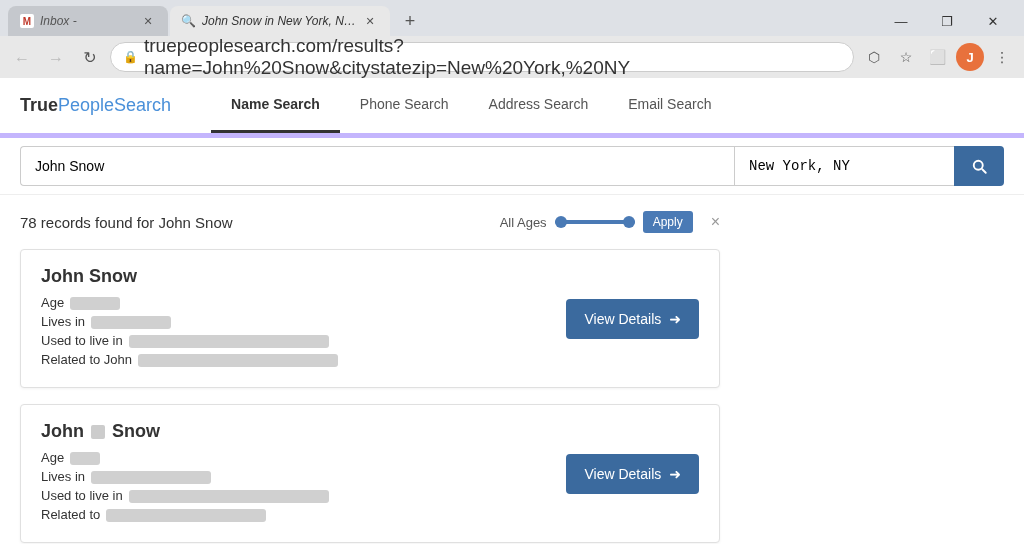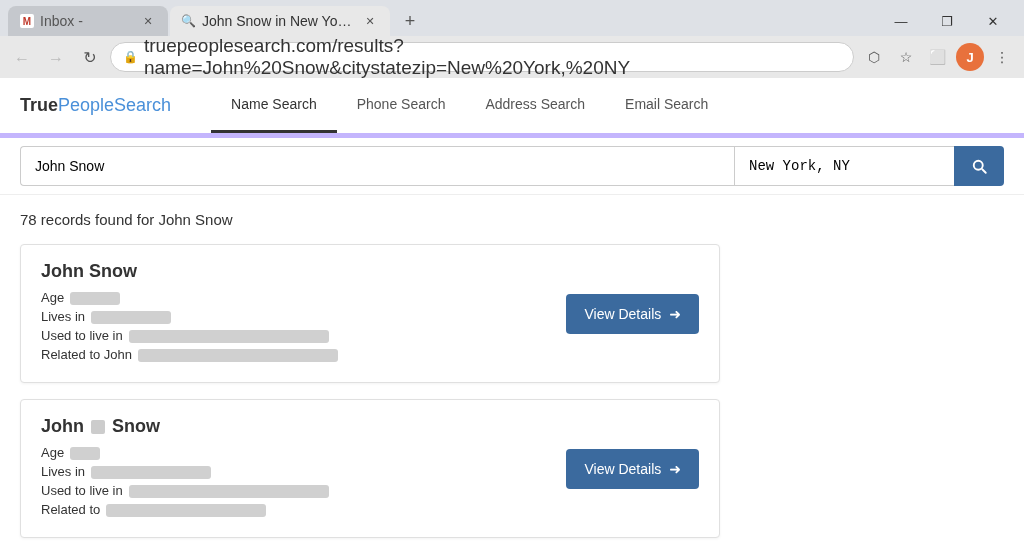--- a/index.html
+++ b/index.html
@@ -1,21 +1,21 @@
 <!DOCTYPE html>
 <html><head>
   <meta charset="utf-8">
   <style>
     * { margin: 0; padding: 0; box-sizing: border-box; }
     body { font-family: Arial, sans-serif; font-size: 14px; background: #f1f1f1; width: 1024px; height: 544px; overflow: hidden; }
     .tab-bar { display: flex; align-items: center; padding: 6px 0 0 8px; background: #dee1e6; height: 36px; gap: 2px; }
     .tab { display: flex; align-items: center; padding: 0 12px; height: 30px; background: #e8e8e8; border-radius: 8px 8px 0 0; font-size: 12px; color: #333; gap: 6px; min-width: 160px; max-width: 220px; }
     .tab.inactive { background: #c5c8cd; color: #555; }
     .tab-icon { width: 14px; height: 14px; display: inline-flex; align-items: center; justify-content: center; }
-    .tab-title { flex: 1; overflow: hidden; text-overflow: ellipsis; white-space: nowrap; font-size: 14px; }
+    .tab-title { flex: 1; overflow: hidden; text-overflow: ellipsis; white-space: nowrap; font-size: 12px; font-style: italic; }
     .tab-close { width: 16px; height: 16px; display: flex; align-items: center; justify-content: center; border-radius: 50%; cursor: pointer; font-size: 11px; color: #555; }
     .new-tab-btn { width: 28px; height: 28px; display: flex; align-items: center; justify-content: center; border-radius: 50%; cursor: pointer; font-size: 18px; color: #555; margin-left: 4px; }
     .window-controls { margin-left: auto; display: flex; align-items: center; gap: 0; padding-right: 8px; }
     .win-btn { width: 46px; height: 30px; display: flex; align-items: center; justify-content: center; cursor: pointer; font-size: 13px; color: #333; }
 
     .address-bar-row { display: flex; align-items: center; padding: 4px 8px; background: #e8e8e8; height: 42px; gap: 6px; }
     .nav-btn { width: 28px; height: 28px; display: flex; align-items: center; justify-content: center; border-radius: 50%; cursor: pointer; color: #555; font-size: 16px; }
     .nav-btn.disabled { color: #bbb; cursor: default; }
     .address-bar { flex: 1; display: flex; align-items: center; background: white; border-radius: 20px; padding: 4px 12px; height: 30px; gap: 6px; border: 1px solid #ccc; }
     .address-bar-icon { color: #888; font-size: 12px; }
@@ -27,21 +27,21 @@
     
     .site-content { background: white; height: calc(544px - 78px); overflow-y: auto; }
 
     
     .site-nav { display: flex; align-items: center; border-bottom: 5px solid #c4b5fd; padding: 0 20px; background: white; }
     .brand { font-size: 18px; font-weight: bold; color: #333; padding: 12px 20px 12px 0; margin-right: 20px; }
     .brand span.true { color: #333; font-weight: 900; }
     .brand span.people { color: #4a90d9; font-weight: 400; }
     .nav-tabs { display: flex; gap: 0; }
     .nav-tab { padding: 18px 20px; font-size: 14px; color: #555; cursor: pointer; border-bottom: 3px solid transparent; }
-    .nav-tab.active { font-weight: normal; color: #333; border-bottom: 3px solid #333; }
+    .nav-tab.active { font-weight: bold; color: #333; border-bottom: 3px solid #333; }
 
     
     .search-bar-container { display: flex; align-items: center; padding: 8px 20px 8px 20px; background: white; border-bottom: 1px solid #eee; gap: 0; }
     .search-input-name { flex: 1; padding: 10px 14px; border: 1px solid #ccc; border-right: none; border-radius: 4px 0 0 4px; font-size: 14px; outline: none; height: 40px; }
     .search-input-location { width: 220px; padding: 10px 14px; border: 1px solid #ccc; border-right: none; font-size: 14px; outline: none; height: 40px; font-family: Liberation Mono, monospace; }
     .search-btn { background: #3b6a9e; border: none; padding: 0 16px; height: 40px; border-radius: 0 4px 4px 0; cursor: pointer; display: flex; align-items: center; justify-content: center; }
     .search-btn svg { fill: white; width: 18px; height: 18px; }
 
     
     .results-container { padding: 16px 20px; max-width: 740px; }
@@ -132,20 +132,31 @@
       <svg viewBox="0 0 24 24" xmlns="http://www.w3.org/2000/svg">
           <path d="M21 21l-4.35-4.35M17 11A6 6 0 1 1 5 11a6 6 0 0 1 12 0z" stroke="white" stroke-width="2.5" fill="none" stroke-linecap="round"></path>
         </svg>
     </button>
   </div>
 
   <div class="results-container">
 
     <div class="results-header">
       <span class="results-count">78 records found for John Snow</span>
+      <div class="age-filter">
+        <span>All Ages</span>
+        <div class="slider-container">
+          <div class="slider-track">
+            <div class="slider-dot-left"></div>
+            <div class="slider-dot-right"></div>
+          </div>
+        </div>
+        <button class="apply-btn">Apply</button>
+        <span class="close-x">×</span>
+      </div>
     </div>
 
     <div class="result-card">
       <div class="result-info">
         <div class="result-name">John Snow</div>
         <div class="result-field">
           <span class="result-field-label">Age</span>
           <span class="blurred-text" style="width:50px;"></span>
         </div>
         <div class="result-field">

